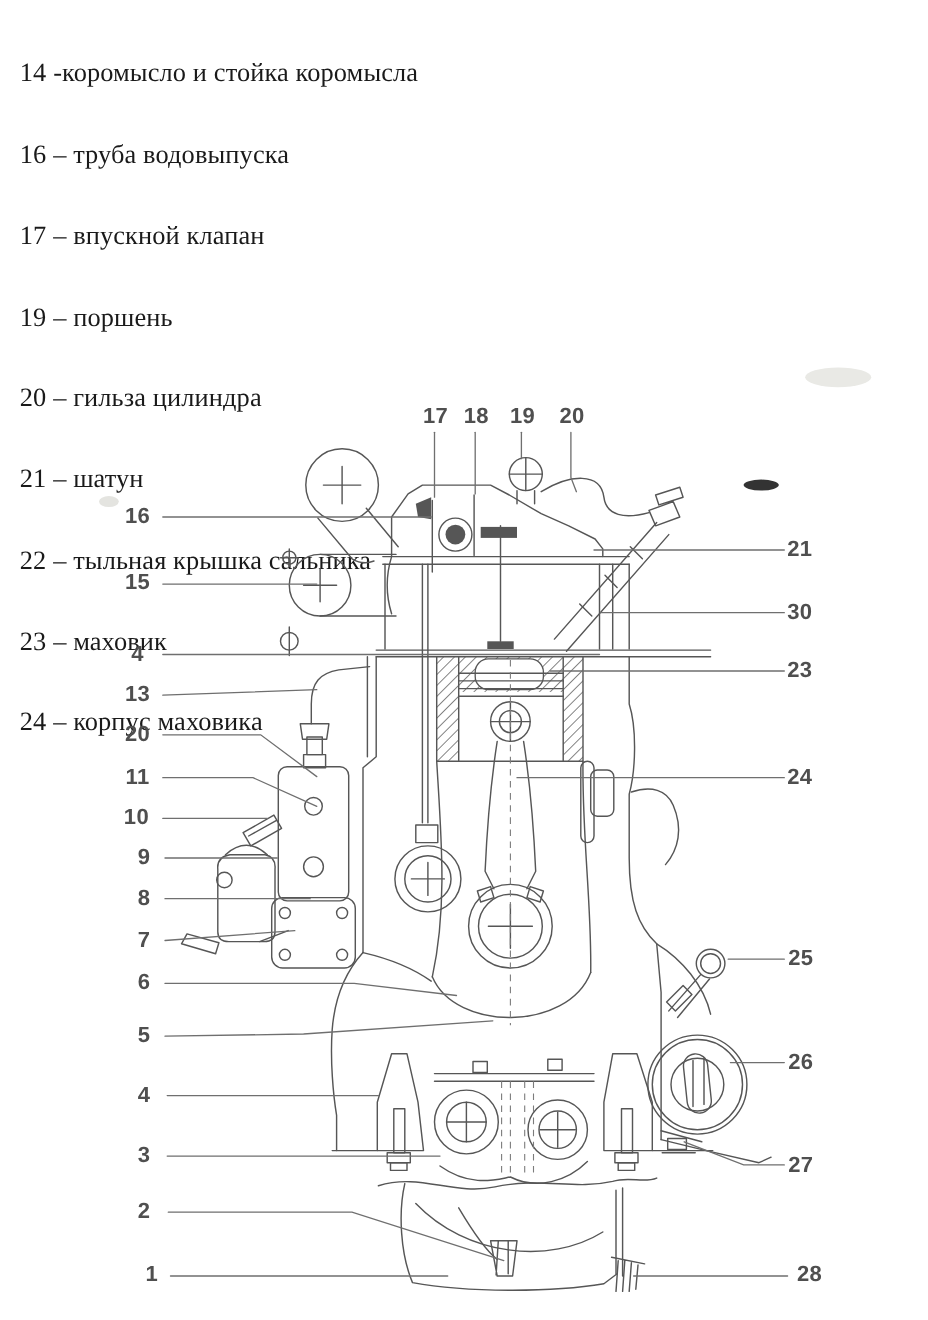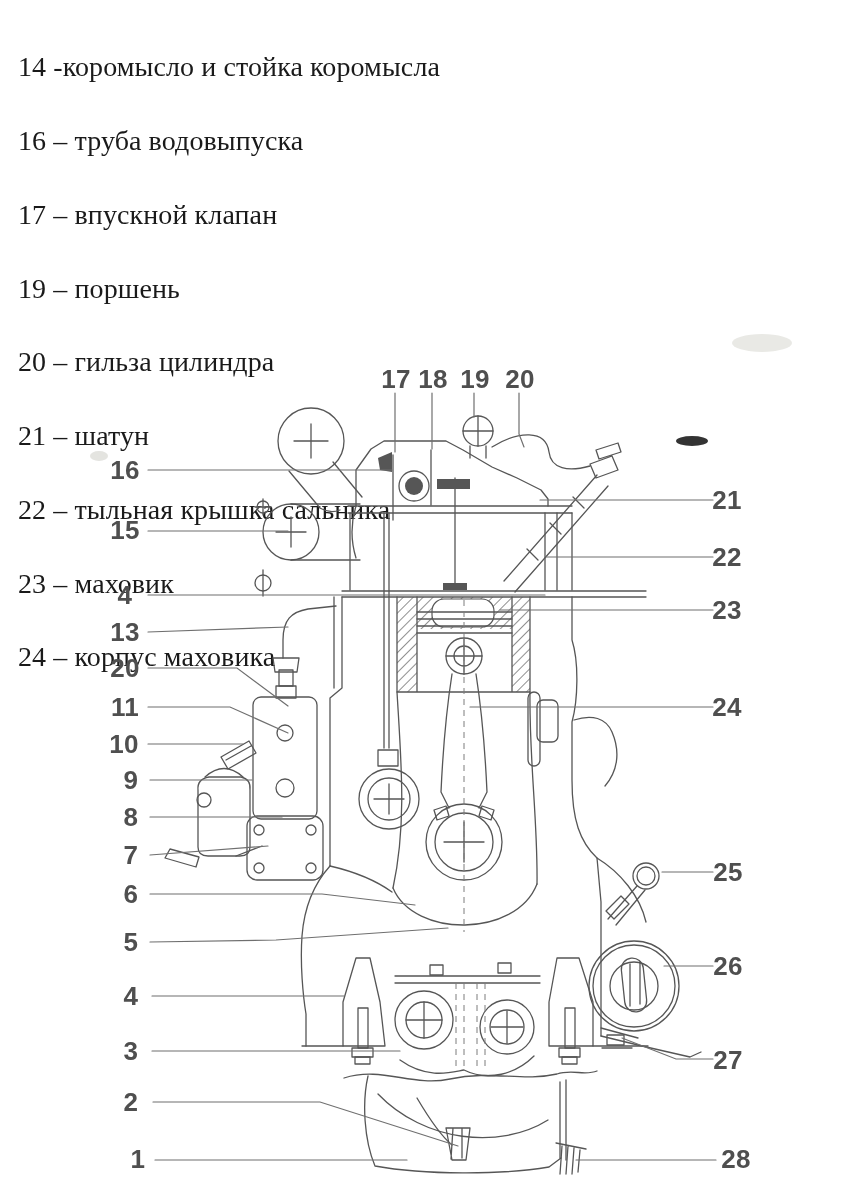--- a/index.html
+++ b/index.html
@@ -1,24 +1,24 @@
 <!DOCTYPE html>
 <html><head>
 <meta charset="utf-8">
 <style>
   html,body{margin:0;padding:0;background:#fff;}
   .page{position:relative;width:844px;height:1200px;background:#ffffff;overflow:hidden;
         font-family:"Liberation Serif", serif;}
-  .parts-list{position:absolute;left:18px;top:6px;color:#1a1a1a;font-size:28px;line-height:24.6px;
+  .parts-list{position:absolute;left:18px;top:6px;color:#1a1a1a;font-size:24px;line-height:24.6px;
               letter-spacing:.1px;white-space:pre;}
   .pl-item{height:24.6px;}
   .figure{position:absolute;left:0;top:0;width:844px;height:1200px;}
   .figure svg{position:absolute;left:0;top:0;}
   .co{position:absolute;transform:translate(-50%,-50%);
-      font-family:"Liberation Sans", sans-serif;font-weight:700;font-size:26px;color:#4f4f4f;
+      font-family:"Liberation Sans", sans-serif;font-weight:700;font-size:20px;color:#4f4f4f;
       letter-spacing:.3px;white-space:nowrap;}
 </style>
 </head>
 <body>
 
 <div class="page">
 
   <div class="parts-list">
     <div class="pl-item">14 -коромысло и стойка коромысла</div>
     <div class="pl-item">16 – труба водовыпуска</div>
@@ -234,21 +234,21 @@
     <span class="co" style="left:131px;top:817px">8</span>
     <span class="co" style="left:131px;top:855px">7</span>
     <span class="co" style="left:131px;top:894px">6</span>
     <span class="co" style="left:131px;top:942px">5</span>
     <span class="co" style="left:131px;top:996px">4</span>
     <span class="co" style="left:131px;top:1051px">3</span>
     <span class="co" style="left:131px;top:1102px">2</span>
     <span class="co" style="left:138px;top:1159px">1</span>
 
     <span class="co" style="left:727px;top:500px">21</span>
-    <span class="co" style="left:727px;top:557px">22</span>
+    <span class="co" style="left:727px;top:557px">30</span>
     <span class="co" style="left:727px;top:610px">23</span>
     <span class="co" style="left:727px;top:707px">24</span>
     <span class="co" style="left:728px;top:872px">25</span>
     <span class="co" style="left:728px;top:966px">26</span>
     <span class="co" style="left:728px;top:1060px">27</span>
     <span class="co" style="left:736px;top:1159px">28</span>
   </div>
 </div>
 
 </body></html>

